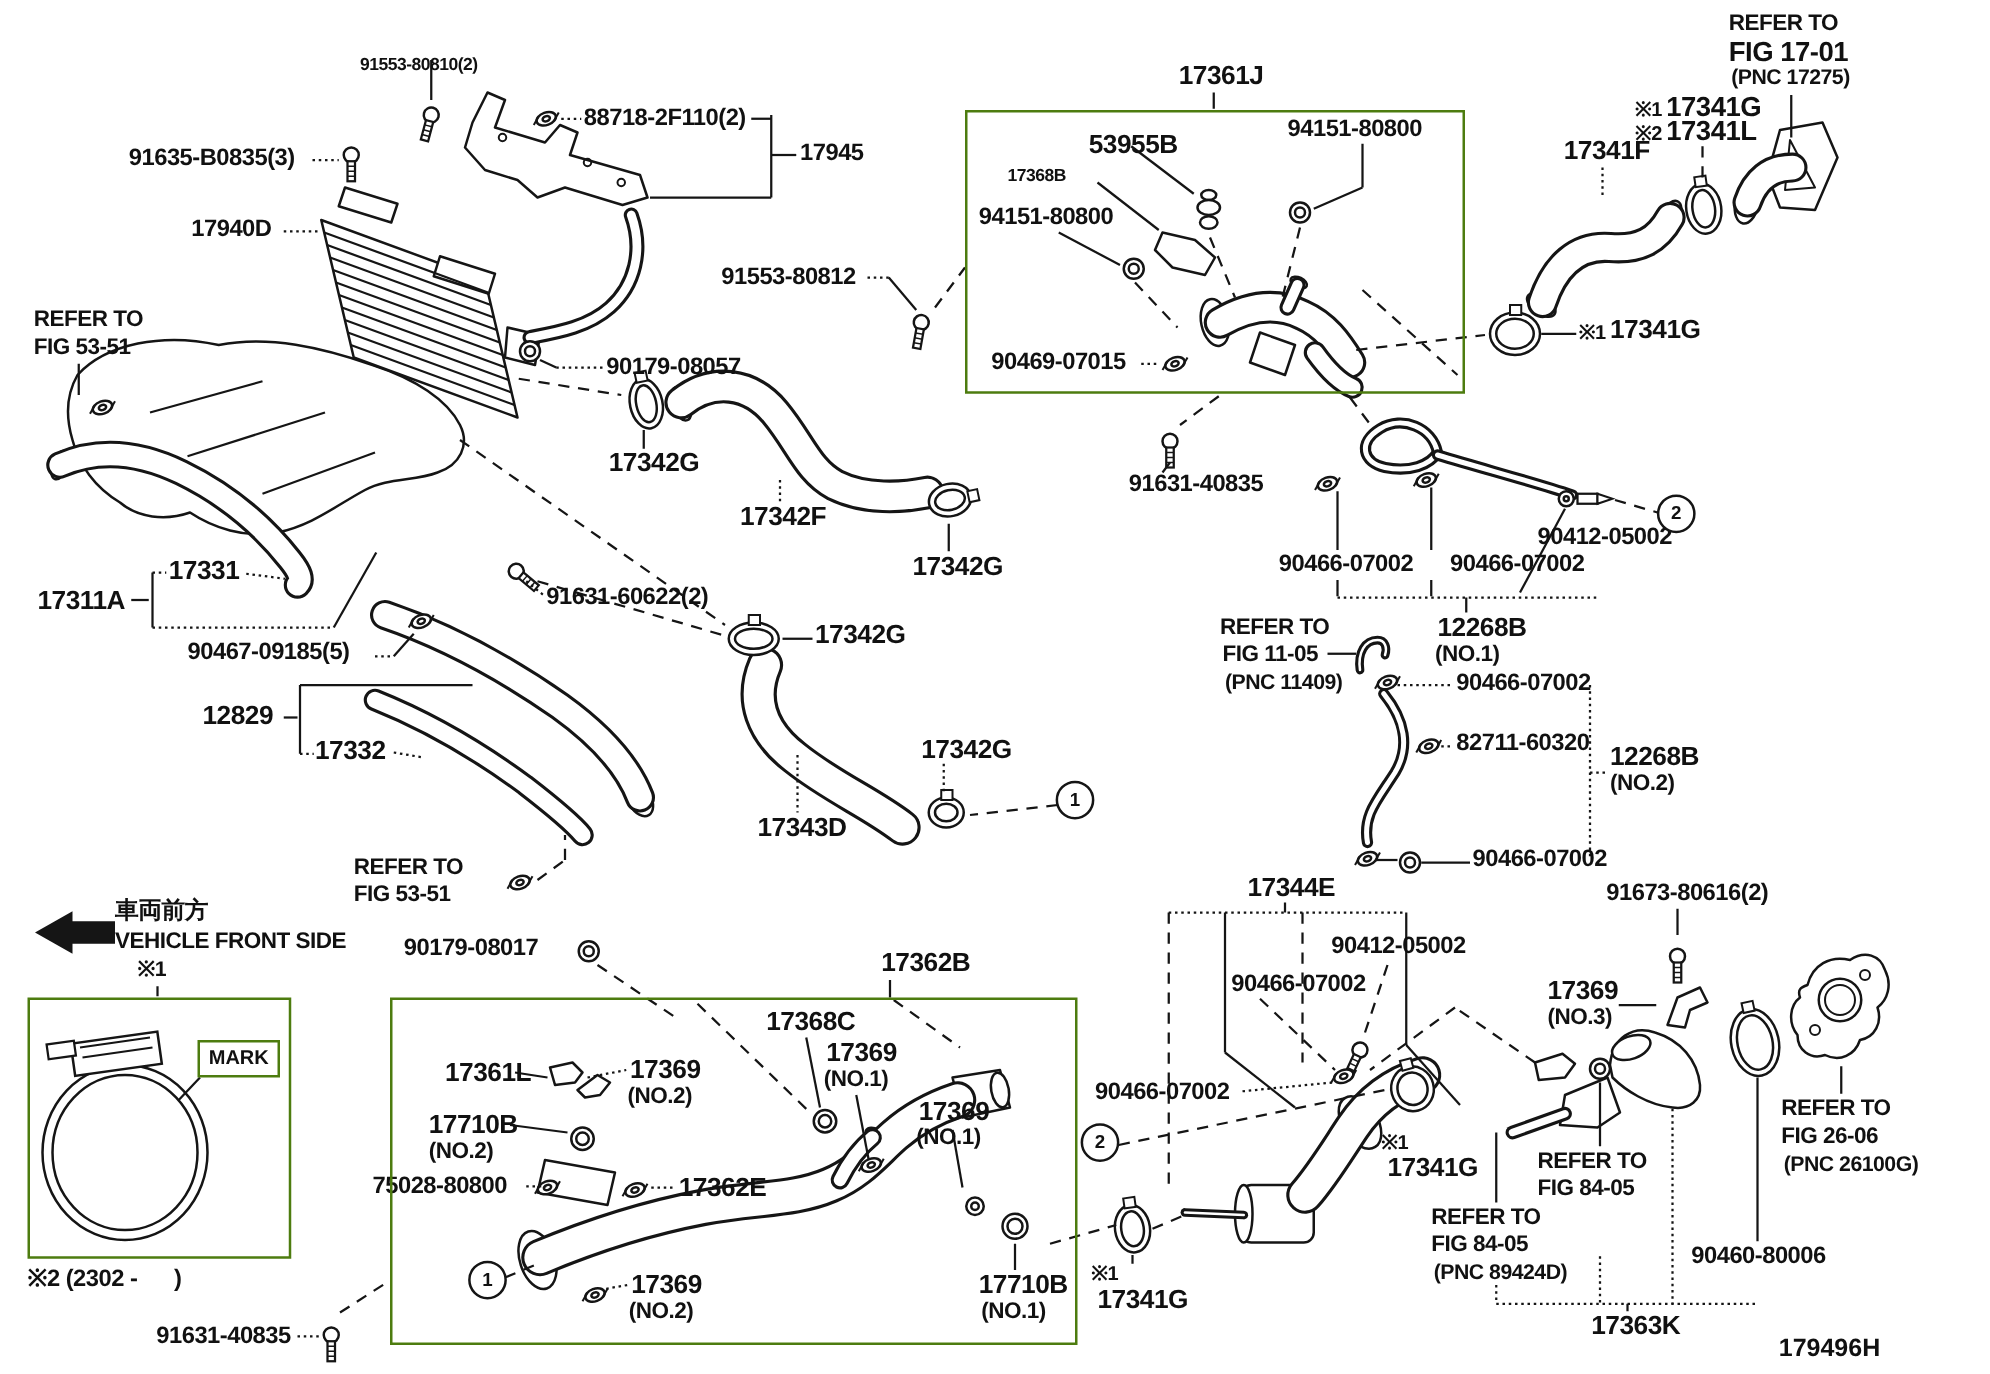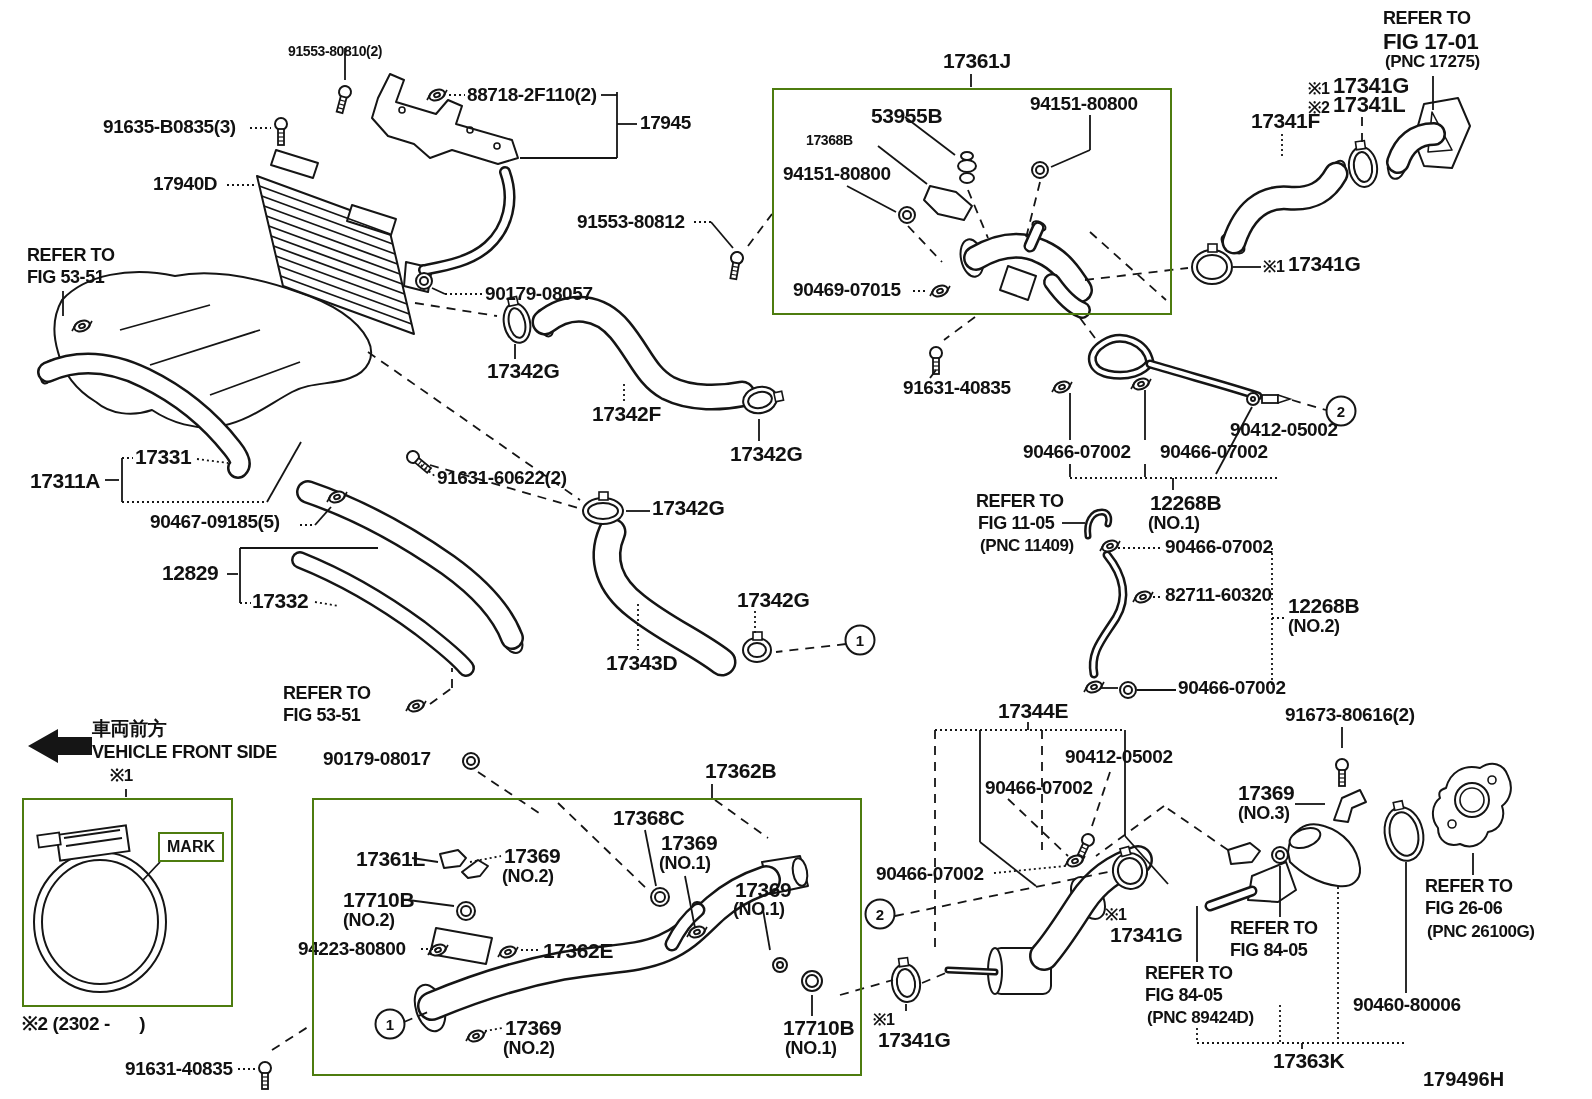--- a/index.html
+++ b/index.html
@@ -530,21 +530,21 @@
     <div class="lbl" style="left: 356px; top: 848px; font-size: 21px;">17361L</div>
     <div class="lbl" style="left: 504px; top: 845px; font-size: 21px;">17369</div>
     <div class="lbl" style="left: 502px; top: 867px; font-size: 18px;">(NO.2)</div>
     <div class="lbl" style="left: 613px; top: 807px; font-size: 21px;">17368C</div>
     <div class="lbl" style="left: 661px; top: 832px; font-size: 21px;">17369</div>
     <div class="lbl" style="left: 659px; top: 854px; font-size: 18px;">(NO.1)</div>
     <div class="lbl" style="left: 735px; top: 879px; font-size: 21px;">17369</div>
     <div class="lbl" style="left: 733px; top: 900px; font-size: 18px;">(NO.1)</div>
     <div class="lbl" style="left: 343px; top: 889px; font-size: 21px;">17710B</div>
     <div class="lbl" style="left: 343px; top: 911px; font-size: 18px;">(NO.2)</div>
-    <div class="lbl" style="left: 298px; top: 939px; font-size: 19px;">94223-80800</div>
+    <div class="lbl" style="left: 298px; top: 939px; font-size: 19px;">75028-80800</div>
     <div class="lbl" style="left: 543px; top: 940px; font-size: 21px;">17362E</div>
     <div class="lbl" style="left: 505px; top: 1017px; font-size: 21px;">17369</div>
     <div class="lbl" style="left: 503px; top: 1039px; font-size: 18px;">(NO.2)</div>
     <div class="lbl" style="left: 783px; top: 1017px; font-size: 21px;">17710B</div>
     <div class="lbl" style="left: 785px; top: 1039px; font-size: 18px;">(NO.1)</div>
     <div class="lbl" style="left: 873px; top: 1012px; font-size: 16px;">※1</div>
     <div class="lbl" style="left: 878px; top: 1029px; font-size: 21px;">17341G</div>
     <div class="lbl" style="left: 1105px; top: 907px; font-size: 16px;">※1</div>
     <div class="lbl" style="left: 1110px; top: 924px; font-size: 21px;">17341G</div>
     <div class="lbl" style="left: 1230px; top: 919px; font-size: 18px;">REFER TO</div>

